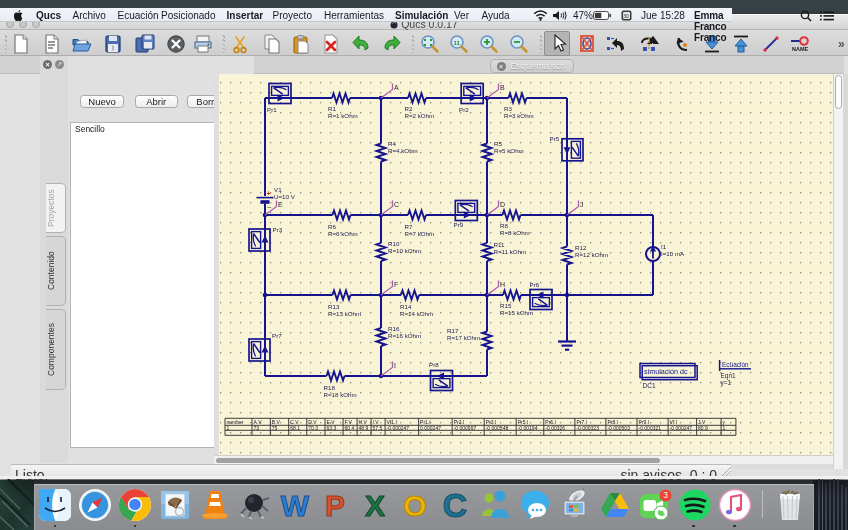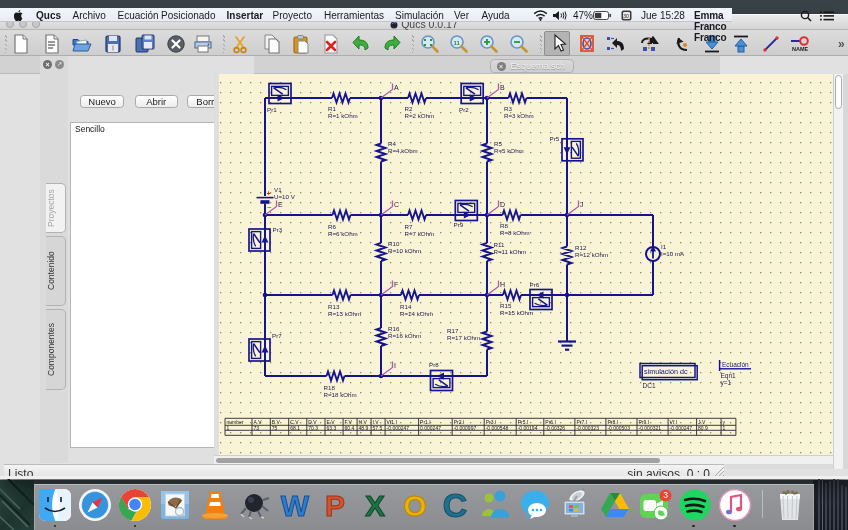--- a/index.html
+++ b/index.html
@@ -2,36 +2,36 @@
 <html><head><meta charset="utf-8"><style>
 * { margin:0; padding:0; box-sizing:border-box; }
 body { width:848px; height:530px; overflow:hidden; font-family:"Liberation Sans", sans-serif; }
 #screen { position:relative; width:848px; height:530px; background:#3a4448; overflow:hidden; }
 #menubar { position:absolute; left:0; top:8px; width:732px; height:14px; background:linear-gradient(#f2f5f9,#e9edf3); border-bottom:1px solid #c2c6cc; font-size:10px; color:#1a1a22; z-index:30; }
 #window { position:absolute; left:0; top:14px; width:848px; height:465px; background:#e1e1e1; box-shadow:0 8px 18px rgba(0,0,0,0.5); z-index:10; }
 #titlebar { position:absolute; left:0; top:0; width:848px; height:16px; background:linear-gradient(#eaeaea,#d4d4d4); border-bottom:1px solid #b6b6b6; border-top:1px solid #f8f8f8; }
 .tl { position:absolute; top:4.5px; width:8px; height:8px; border-radius:50%; background:#c9c9c9; border:1px solid #a5a5a5; }
 #titletxt { position:absolute; left:0; right:0; top:2.5px; text-align:center; font-size:10.5px; color:#454545; }
 #toolbar { position:absolute; left:0; top:16px; width:848px; height:26px; background:linear-gradient(#dcdcdc,#cecece); border-bottom:1px solid #adadad; }
-#tabrow { position:absolute; left:0; top:42px; width:720px; height:18px; background:#d2d2d2; border-bottom:1px solid #bdbdbd; }
+#tabrow { position:absolute; left:0; top:42px; width:844px; height:18px; background:#d2d2d2; border-bottom:1px solid #bdbdbd; }
 #tab { position:absolute; left:489.5px; top:2.5px; width:84px; height:14px; background:linear-gradient(#dadada,#cfcfcf); border:1px solid #b2b2b2; border-radius:4px; }
 #tab .x { position:absolute; left:6px; top:2.6px; width:9px; height:9px; border-radius:50%; background:#7e7e7e; color:#e8e8e8; font-size:7px; line-height:9px; text-align:center; font-weight:bold; }
 #tab .t { position:absolute; left:20px; top:1px; font-size:9px; color:#f2f2f2; text-shadow:0 1px 1px rgba(100,100,100,0.6); }
 #leftpanel { position:absolute; left:0; top:42px; width:214px; height:407px; background:#e0e0e0;margin-left:40px; }
 #tabstrip { position:absolute; left:0; top:0; width:28px; height:407px; background:#dadada; }
 .vtab { position:absolute; left:6px; width:20px; background:#d6d6d6; border:1px solid #b2b2b2; border-right:none; border-radius:5px 0 0 5px; writing-mode:vertical-rl; transform:rotate(180deg); font-size:8.5px; color:#333; text-align:center; }
 .btn { position:absolute; top:38.5px; height:13px; background:linear-gradient(#ffffff,#ececec); border:1px solid #a9a9a9; border-radius:3.5px; font-size:9.5px; color:#222; text-align:center; line-height:12px; }
 #projlist { position:absolute; left:30px; top:65.5px; width:170px; height:326px; background:#fff; border:1px solid #b4b4b4; font-size:8.5px; color:#111; padding:1px 4px; }
 #canvas { position:absolute; left:214px; top:60px; width:619px; height:395px; background:#dcdcdc; }
 #vscroll { position:absolute; left:833px; top:60px; width:10px; height:395px; background:#f2f2f2; border-left:1px solid #cfcfcf; }
 #vthumb { position:absolute; left:1px; top:1px; width:7px; height:34px; background:#fdfdfd; border:1px solid #ababab; border-radius:4px; }
 #rightedge { position:absolute; left:843px; top:60px; width:5px; height:395px; background:#d8d8d8; }
 #hscroll { position:absolute; left:214px; top:441px; width:619px; height:9px; background:#f0f0f0; border-top:1px solid #cfcfcf; }
 #hthumb { position:absolute; left:2px; top:1.5px; width:444px; height:5.5px; background:#a2a2a2; border-radius:3px; }
-#statusbar { position:absolute; left:4px; top:450px; width:720px; height:12px; background:linear-gradient(#f4f4f4,#e6e6e6); border-top:1px solid #bbb; font-size:12px; color:#333; }
+#statusbar { position:absolute; left:11px; top:450px; width:720px; height:12px; background:linear-gradient(#f4f4f4,#e6e6e6); border-top:1px solid #bbb; font-size:14px; color:#333; }
 #winbottom { position:absolute; left:0; top:462px; width:848px; height:3px; background:#f0f0f0; }
 #dock { position:absolute; left:33.5px; top:483.5px; width:780px; height:46.5px; background:linear-gradient(#97999c,#8a8c8f); border-top:1px solid #b8babd; border-left:1px solid #a5a7aa; border-right:1px solid #a5a7aa; z-index:20; }
 #deskL { position:absolute; left:0; top:479px; width:34px; height:51px; background:linear-gradient(135deg,#2e4a42,#1e332e 60%,#24403a); z-index:5; }
 #deskR { position:absolute; left:813px; top:479px; width:35px; height:51px; background:linear-gradient(#23272e,#15181e); z-index:5; }
 #deskTop { position:absolute; left:0; top:477px; width:848px; height:3px; background:#b9bcc0; z-index:6; }
 </style></head>
 <body>
 <div id="screen">
   <div id="deskL"></div>
     <div id="deskR"></div>
@@ -549,21 +549,21 @@
         <path d="M7.2 5.7 C7.2 4.3 8.3 3.6 8.4 3.5 C7.7 2.6 6.7 2.5 6.4 2.5 C5.5 2.4 4.7 3 4.3 3 C3.9 3 3.2 2.5 2.5 2.5 C1.6 2.5 0.7 3.1 0.3 4 C-0.6 5.8 0.1 8.4 1 9.8 C1.4 10.5 1.9 11.2 2.6 11.2 C3.2 11.2 3.5 10.8 4.3 10.8 C5.1 10.8 5.3 11.2 6 11.2 C6.7 11.2 7.2 10.5 7.6 9.8 C8.1 9 8.3 8.2 8.3 8.2 C8.3 8.2 7.2 7.7 7.2 5.7 Z" fill="#1a1a1a"></path>
         <path d="M5.8 1.6 C6.1 1.2 6.4 0.6 6.3 0 C5.8 0 5.2 0.4 4.9 0.8 C4.6 1.1 4.3 1.8 4.4 2.4 C5 2.4 5.5 2 5.8 1.6 Z" fill="#1a1a1a"></path>
       </svg>
       <div style="position:absolute;left:36px;top:1.5px;font-weight:bold">Qucs</div>
       <div style="position:absolute;left:72.5px;top:1.5px;font-weight:normal">Archivo</div>
       <div style="position:absolute;left:117.5px;top:1.5px;font-weight:normal">Ecuación</div>
       <div style="position:absolute;left:161px;top:1.5px;font-weight:normal">Posicionado</div>
       <div style="position:absolute;left:226.5px;top:1.5px;font-weight:bold">Insertar</div>
       <div style="position:absolute;left:272.5px;top:1.5px;font-weight:normal">Proyecto</div>
       <div style="position:absolute;left:324px;top:1.5px;font-weight:normal">Herramientas</div>
-      <div style="position:absolute;left:395px;top:1.5px;font-weight:normal">Simulación</div>
+      <div style="position:absolute;left:395px;top:1.5px;font-weight:bold">Simulación</div>
       <div style="position:absolute;left:454px;top:1.5px;font-weight:normal">Ver</div>
       <div style="position:absolute;left:481.5px;top:1.5px;font-weight:normal">Ayuda</div>
       <svg style="position:absolute;left:533px;top:2px" width="15" height="11" viewBox="0 0 15 11">
         <g fill="none" stroke="#1a1a1a" stroke-width="1.5">
           <path d="M1.2 3.6 Q7.5 -1.6 13.8 3.6"></path>
           <path d="M3.4 6.1 Q7.5 2.8 11.6 6.1"></path>
           <path d="M5.6 8.4 Q7.5 7 9.4 8.4"></path>
         </g>
         <circle cx="7.5" cy="9.8" r="1.1" fill="#1a1a1a"></circle>
       </svg>

